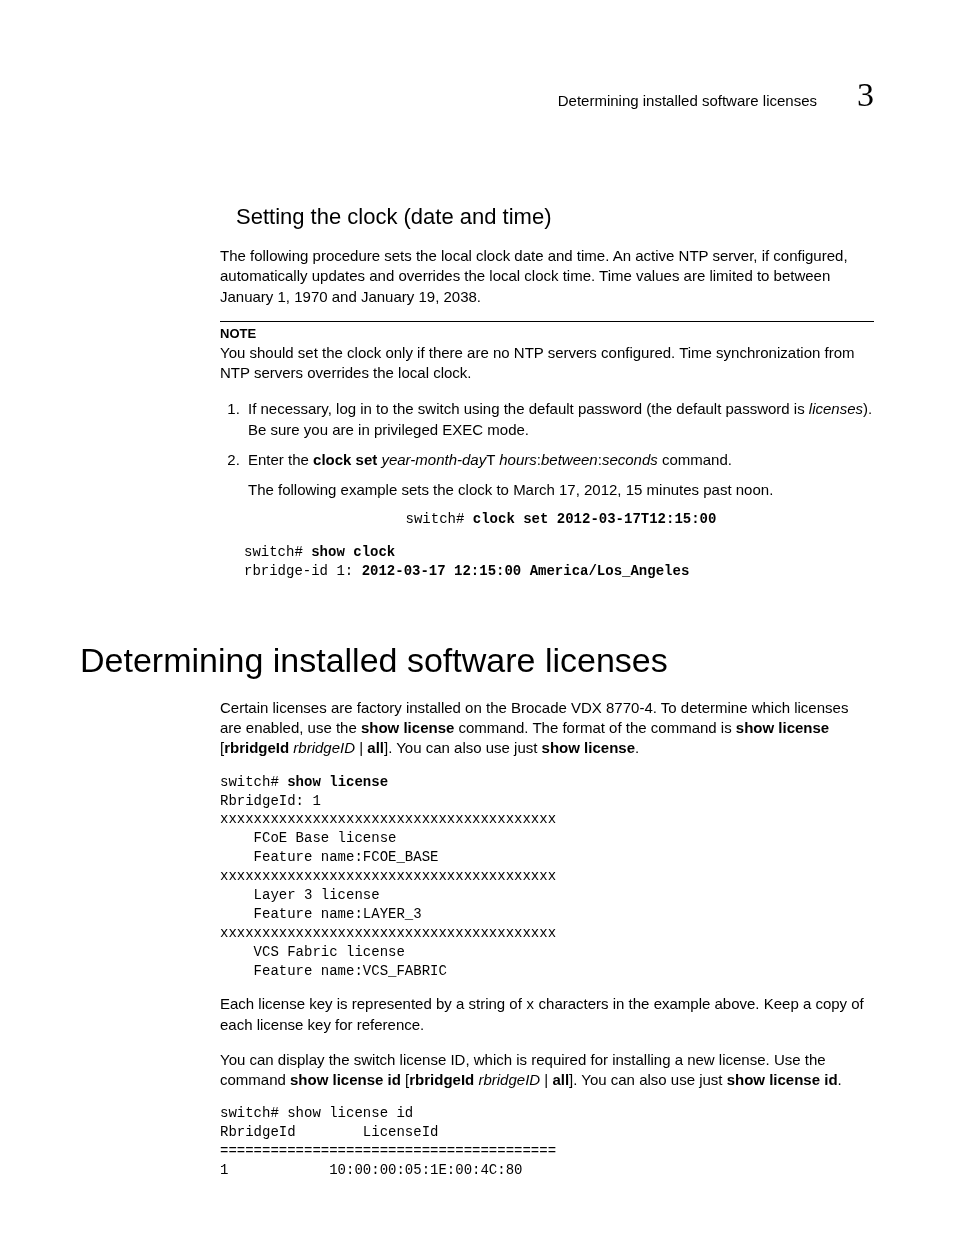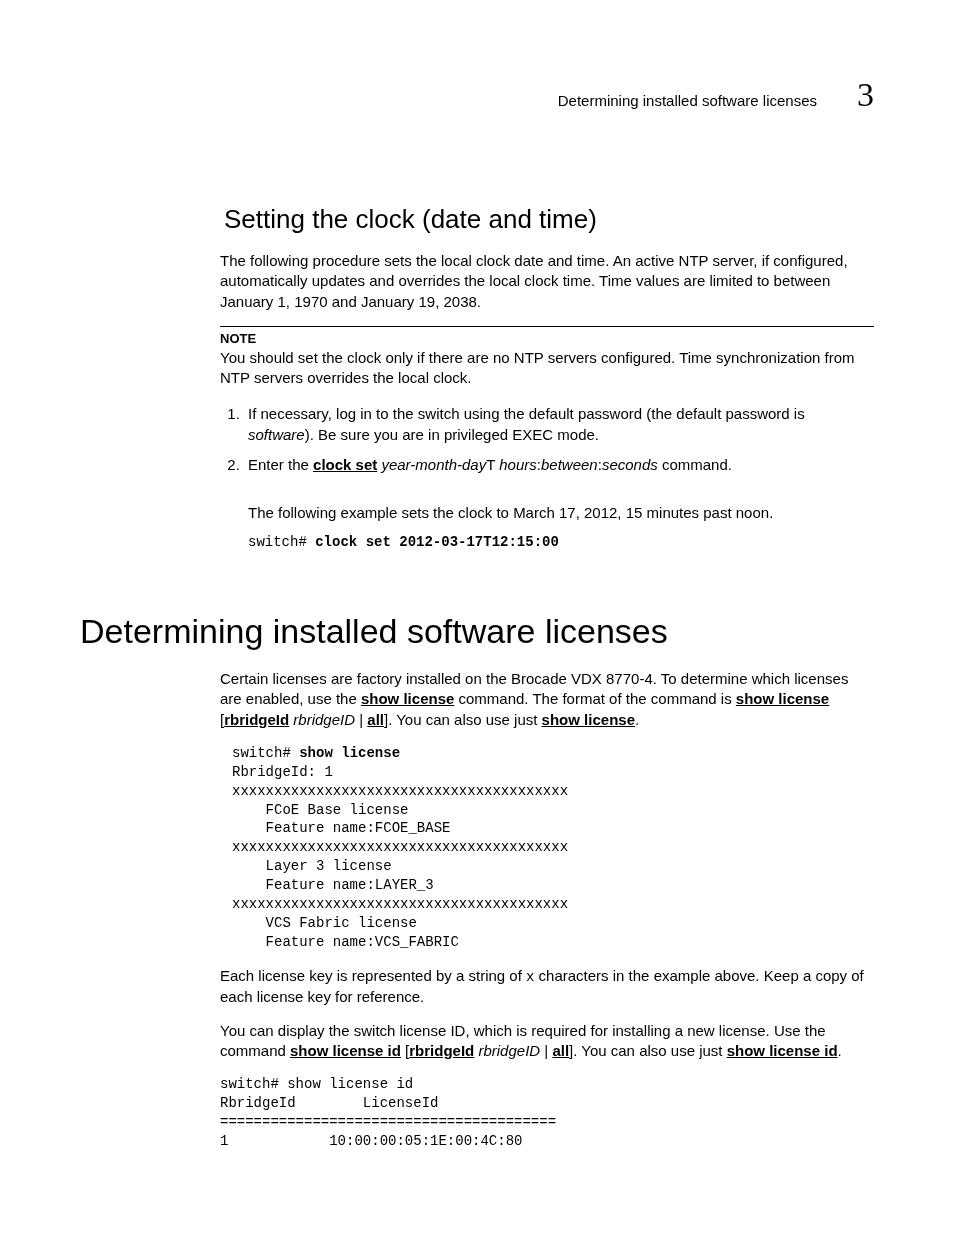--- a/index.html
+++ b/index.html
@@ -31,22 +31,22 @@
     font-weight: 400;
     color: #000;
   }
   .content {
     margin-left: 140px;
   }
   h2.subsection {
     font-family: 'Arial Narrow', Arial, sans-serif;
     font-stretch: condensed;
     font-weight: 400;
-    font-size: 26px;
-    margin: 0 0 16px 4px;
+    font-size: 22px;
+    margin: 0 0 16px 16px;
   }
   h1.section {
     font-family: 'Arial Narrow', Arial, sans-serif;
     font-stretch: condensed;
     font-weight: 400;
     font-size: 34px;
     margin: 60px 0 18px -140px;
   }
   p {
     font-size: 15px;
@@ -68,35 +68,36 @@
     font-size: 15px;
     line-height: 1.35;
     padding-left: 24px;
     margin: 16px 0 14px 0;
   }
   ol li {
     margin-bottom: 10px;
     padding-left: 4px;
   }
   .step-para {
-    margin-top: 28px;
+    margin-top: 10px;
     margin-bottom: 10px;
   }
   pre {
     font-family: 'Courier New', Courier, monospace;
     font-size: 14px;
     line-height: 1.35;
     margin: 4px 0 14px 24px;
     white-space: pre;
   }
   .pre-inlist {
     margin-left: 0;
+    text-align: center;
   }
   .mono-b { font-weight: 700; }
-  .b { font-weight: 700; text-decoration: underline; }
+  .b { font-weight: 700; }
   .i { font-style: italic; }
   .mono-inline {
     font-family: 'Courier New', Courier, monospace;
     font-size: 14px;
   }
 </style>
 </head>
 <body>
 
 <div class="page">
@@ -111,42 +112,44 @@
     <h2 class="subsection">Setting the clock (date and time)</h2>
 
     <p>The following procedure sets the local clock date and time. An active NTP server, if configured, automatically updates and overrides the local clock time. Time values are limited to between January 1, 1970 and January 19, 2038.</p>
 
     <div class="note-rule"></div>
     <div class="note-label">NOTE</div>
     <p>You should set the clock only if there are no NTP servers configured. Time synchronization from NTP servers overrides the local clock.</p>
 
     <ol>
       <li>
-        <span>If necessary, log in to the switch using the default password (the default password is </span><span class="i">software</span><span>). Be sure you are in privileged EXEC mode.</span>
+        <span>If necessary, log in to the switch using the default password (the default password is </span><span class="i">licenses</span><span>). Be sure you are in privileged EXEC mode.</span>
       </li>
       <li>
         <span>Enter the </span><span class="b">clock set</span><span> </span><span class="i">year-month-day</span><span>T </span><span class="i">hours</span><span>:</span><span class="i">between</span><span>:</span><span class="i">seconds</span><span> command.</span>
         <p class="step-para">The following example sets the clock to March 17, 2012, 15 minutes past noon.</p>
         <pre class="pre-inlist"><span>switch# </span><span class="mono-b">clock set 2012-03-17T12:15:00</span></pre>
       </li>
     </ol>
 
 
+    <pre><span>switch# </span><span class="mono-b">show clock</span>
+<span>rbridge-id 1: </span><span class="mono-b">2012-03-17 12:15:00 America/Los_Angeles</span></pre>
 
   </div>
 
   <h1 class="section" style="margin-left:0;">Determining installed software licenses</h1>
 
   <div class="content">
 
     <p>
       <span>Certain licenses are factory installed on the Brocade VDX 8770-4. To determine which licenses are enabled, use the </span><span class="b">show license</span><span> command. The format of the command is </span><span class="b">show license</span><span> [</span><span class="b">rbridgeId</span><span> </span><span class="i">rbridgeID</span><span> | </span><span class="b">all</span><span>]. You can also use just </span><span class="b">show license</span><span>.</span>
     </p>
 
-    <pre style="margin-left:12px;"><span>switch# </span><span class="mono-b">show license</span>
+    <pre style="margin-left:0;"><span>switch# </span><span class="mono-b">show license</span>
 <span>RbridgeId: 1
 xxxxxxxxxxxxxxxxxxxxxxxxxxxxxxxxxxxxxxxx
     FCoE Base license
     Feature name:FCOE_BASE
 xxxxxxxxxxxxxxxxxxxxxxxxxxxxxxxxxxxxxxxx
     Layer 3 license
     Feature name:LAYER_3
 xxxxxxxxxxxxxxxxxxxxxxxxxxxxxxxxxxxxxxxx
     VCS Fabric license
     Feature name:VCS_FABRIC</span></pre>

